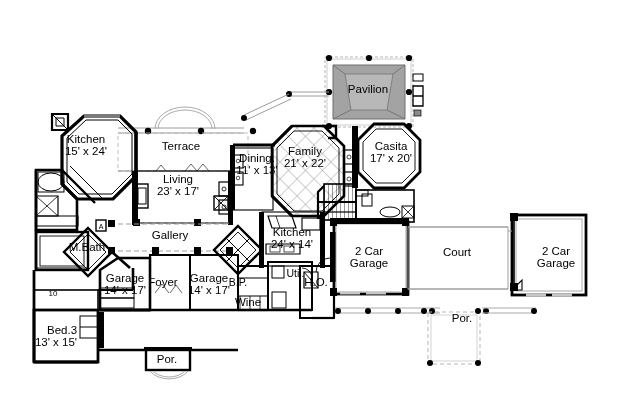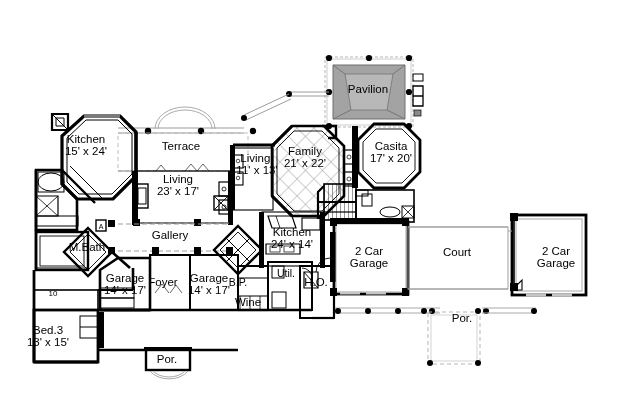--- a/index.html
+++ b/index.html
@@ -377,21 +377,21 @@
     <span class="rl-name">Terrace</span>
   </div>
   <div class="room-label" style="left:87px; top:200px; font-size:11.5px;margin-top:48px;">
     <span class="rl-name">M.Bath</span>
   </div>
   <div class="room-label" style="left:178px; top:186px; font-size:11.5px;">
     <span class="rl-name">Living</span>
     <span class="rl-dim">23' x 17'</span>
   </div>
   <div class="room-label" style="left:257px; top:165px; font-size:11.5px;">
-    <span class="rl-name">Living.</span>
+    <span class="rl-name">Dining.</span>
     <span class="rl-dim">11' x 13'</span>
   </div>
   <div class="room-label" style="left:305px; top:158px; font-size:11.5px;">
     <span class="rl-name">Family</span>
     <span class="rl-dim">21' x 22'</span>
   </div>
   <div class="room-label" style="left:391px; top:153px; font-size:11.5px;">
     <span class="rl-name">Casita</span>
     <span class="rl-dim">17' x 20'</span>
   </div>
@@ -415,27 +415,27 @@
   <div class="room-label" style="left:163px; top:283px; font-size:11.5px;">
     <span class="rl-name">Foyer</span>
   </div>
   <div class="room-label" style="left:209px; top:285px; font-size:11.5px;">
     <span class="rl-name">Garage</span>
     <span class="rl-dim">14' x 17'</span>
   </div>
   <div class="room-label" style="left:248px; top:285px; font-size:11.5px;margin-top:18px;">
     <span class="rl-name">Wine</span>
   </div>
-  <div class="room-label" style="left:286px; top:273px; font-size:10.5px;">
+  <div class="room-label" style="left:286px; top:273px; font-size:10.5px;padding-left:19px;">
     <span class="rl-name">Util.</span>
   </div>
   <div class="room-label" style="left:316px; top:283px; font-size:11.5px;text-align:center;">
     <span class="rl-name">H.O.</span>
   </div>
-  <div class="room-label" style="left:48px; top:337px; font-size:11.5px;">
+  <div class="room-label" style="left:56px; top:337px; font-size:11.5px;text-align:right;">
     <span class="rl-name">Bed.3</span>
     <span class="rl-dim">13' x 15'</span>
   </div>
   <div class="room-label" style="left:167px; top:360px; font-size:11.5px;">
     <span class="rl-name">Por.</span>
   </div>
   <div class="room-label" style="left:369px; top:258px; font-size:11.5px;">
     <span class="rl-name">2 Car</span>
     <span class="rl-dim">Garage</span>
   </div>

